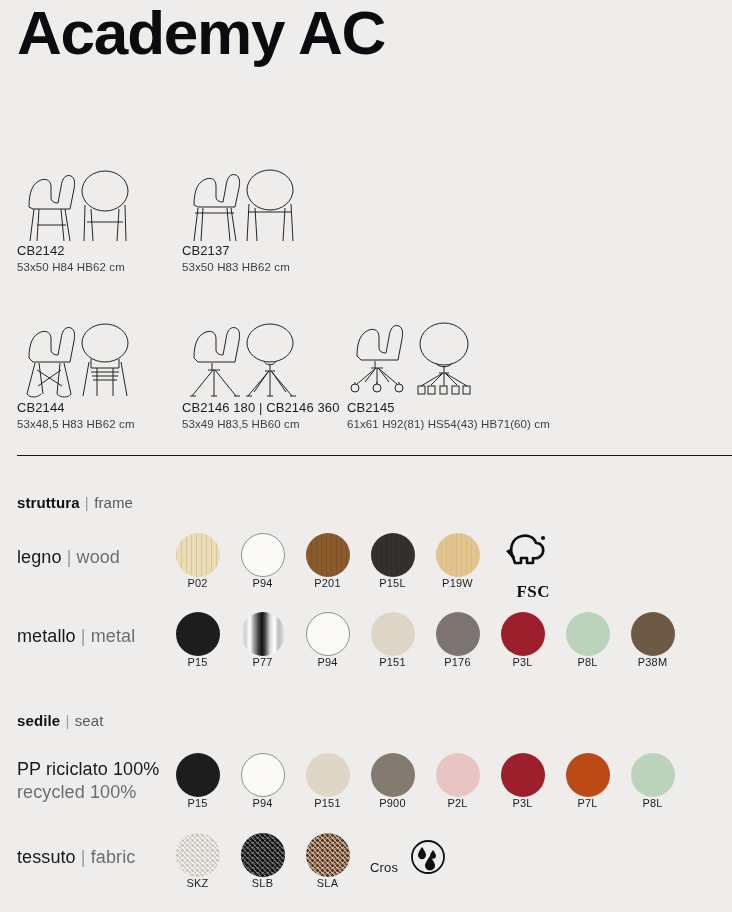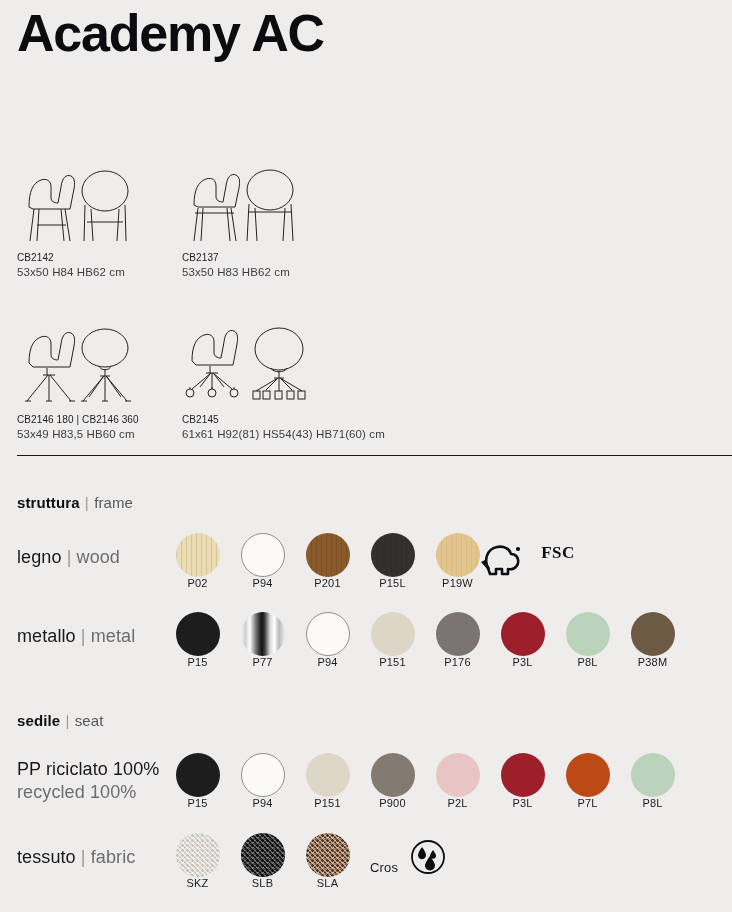--- a/index.html
+++ b/index.html
@@ -8,33 +8,33 @@
     background:#efedeb;
     font-family:"Liberation Sans","DejaVu Sans",sans-serif;
     color:#15161a;
     overflow:hidden;
     position:relative;
   }
   .page{position:relative;width:732px;height:912px;}
 
   
   .title{
-    position:absolute;left:17px;top:6px;
-    font-size:52px;font-weight:700;letter-spacing:-1.2px;
+    position:absolute;left:17px;top:0;
+    font-size:62px;font-weight:700;letter-spacing:-1.2px;
     line-height:1.05;color:#0b0c0f;
   }
 
   
   .products{position:absolute;left:17px;top:165px;width:700px;}
   .prow{display:flex;}
   .pcell{width:165px;margin-right:0;}
   .pics{height:78px;display:flex;align-items:flex-end;}
   .pics svg{display:block;}
   .pcode{
-    font-size:10px;color:#1b1c20;margin-top:9px;letter-spacing:.1px;
+    font-size:13px;color:#1b1c20;letter-spacing:.1px;
     white-space:nowrap;
   }
   .pdim{
     font-size:11.5px;color:#3c3e42;margin-top:3px;letter-spacing:.1px;
     white-space:nowrap;
   }
   .prow2{margin-top:49px;}
 
   
   .divider{
@@ -109,21 +109,21 @@
   .weave.dark::after{
     background:
       repeating-linear-gradient(45deg, rgba(255,255,255,.30) 0 2px, rgba(0,0,0,.55) 2px 4px),
       repeating-linear-gradient(-45deg, rgba(255,255,255,.22) 0 2px, rgba(0,0,0,.55) 2px 4px);
     background-size:5px 5px,5px 5px;
     mix-blend-mode:normal;opacity:.85;
   }
 
   
   .logo-cell{width:72px;display:flex;flex-direction:column;align-items:center;justify-content:center;}
-  .fsc{display:flex;flex-direction:row;align-items:flex-start;gap:16px;}
+  .fsc{display:flex;flex-direction:column;align-items:flex-end;gap:16px;}
   .fsc-txt{
     font-family:"Liberation Serif","DejaVu Serif",serif;
     font-weight:700;font-size:17px;letter-spacing:.5px;color:#0d0e11;margin-top:-1px;
   }
   .cros-wrap{position:absolute;left:353px;top:6px;display:flex;align-items:flex-end;}
   .cros-label{font-size:13px;color:#16171b;letter-spacing:.2px;margin-right:12px;}
 </style>
 </head>
 <body>
 
@@ -166,20 +166,38 @@
           </svg>
         </div>
         <div class="pcode">CB2137</div>
         <div class="pdim">53x50 H83 HB62 cm</div>
       </div>
 
     </div>
 
     <div class="prow prow2">
 
+      <div class="pcell">
+        <div class="pics">
+          <svg width="122" height="78" viewBox="0 0 122 78">
+            <g fill="none" stroke="#232323" stroke-width="1">
+              <path d="M12 36 C12 21 16 13 24 10 C30 8 34 11 34 17 L34 28 C34 31 37 33 41 33 L44 17 C45 8 49 4 54 6 C58 8 58 13 57 19 L53 40 L16 40 Z"></path>
+              <path d="M18 41 L10 72 M47 41 L54 72 M22 41 L26 72 M43 41 L40 72"></path>
+              <path d="M20 48 L45 64 M44 48 L21 64"></path>
+              <path d="M10 72 C13 76 20 76 24 72 M40 72 C44 76 51 76 54 72"></path>
+              <ellipse cx="88" cy="21" rx="23" ry="19"></ellipse>
+              <path d="M74 37 L74 46 L102 46 L102 37"></path>
+              <path d="M74 50 L102 50 M75 54 L101 54 M76 58 L100 58"></path>
+              <path d="M72 40 L66 74 M104 40 L110 74 M80 46 L80 74 M96 46 L96 74"></path>
+            </g>
+          </svg>
+        </div>
+        <div class="pcode">CB2144</div>
+        <div class="pdim">53x48,5 H83 HB62 cm</div>
+      </div>
 
       <div class="pcell">
         <div class="pics">
           <svg width="122" height="78" viewBox="0 0 122 78">
             <g fill="none" stroke="#232323" stroke-width="1">
               <path d="M12 36 C12 21 16 13 24 10 C30 8 34 11 34 17 L34 28 C34 31 37 33 41 33 L44 17 C45 8 49 4 54 6 C58 8 58 13 57 19 L53 40 L16 40 Z"></path>
               <path d="M30 41 L30 48 M26 48 L38 48"></path>
               <path d="M31 48 L10 74 M33 48 L54 74 M32 48 L32 74"></path>
               <path d="M8 74 L14 74 M52 74 L58 74 M29 74 L35 74"></path>
               <ellipse cx="88" cy="21" rx="23" ry="19"></ellipse>

